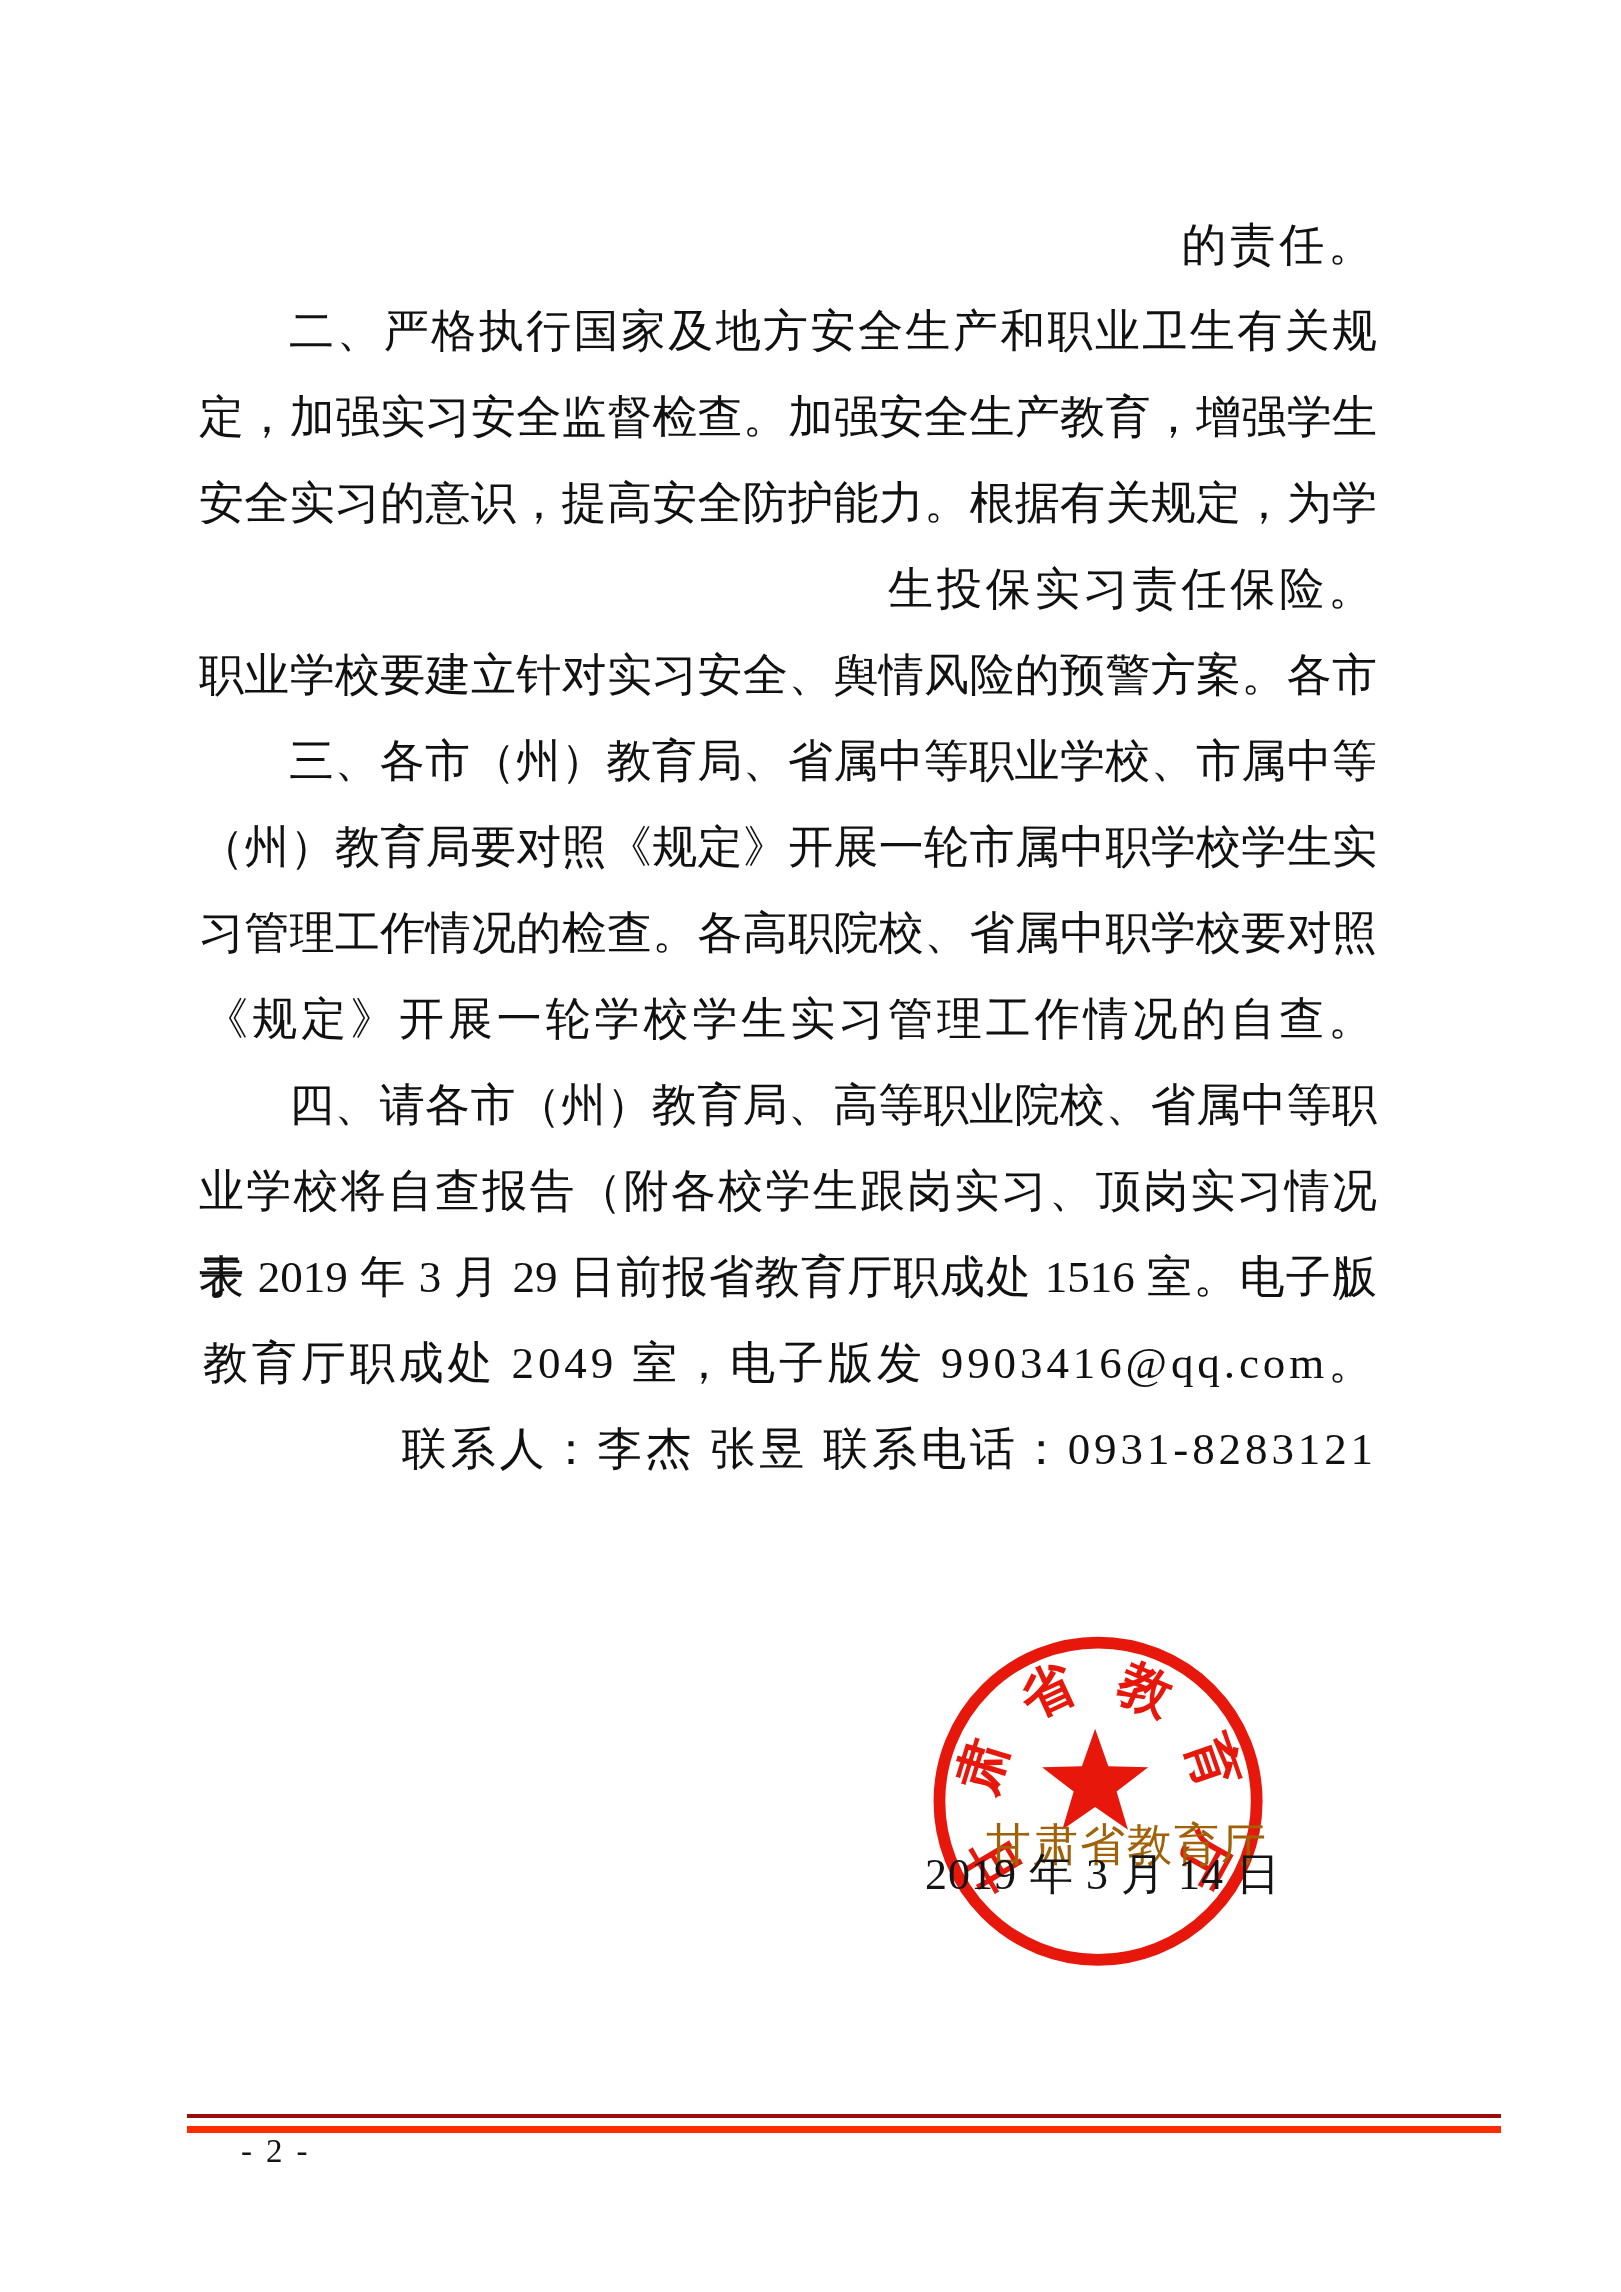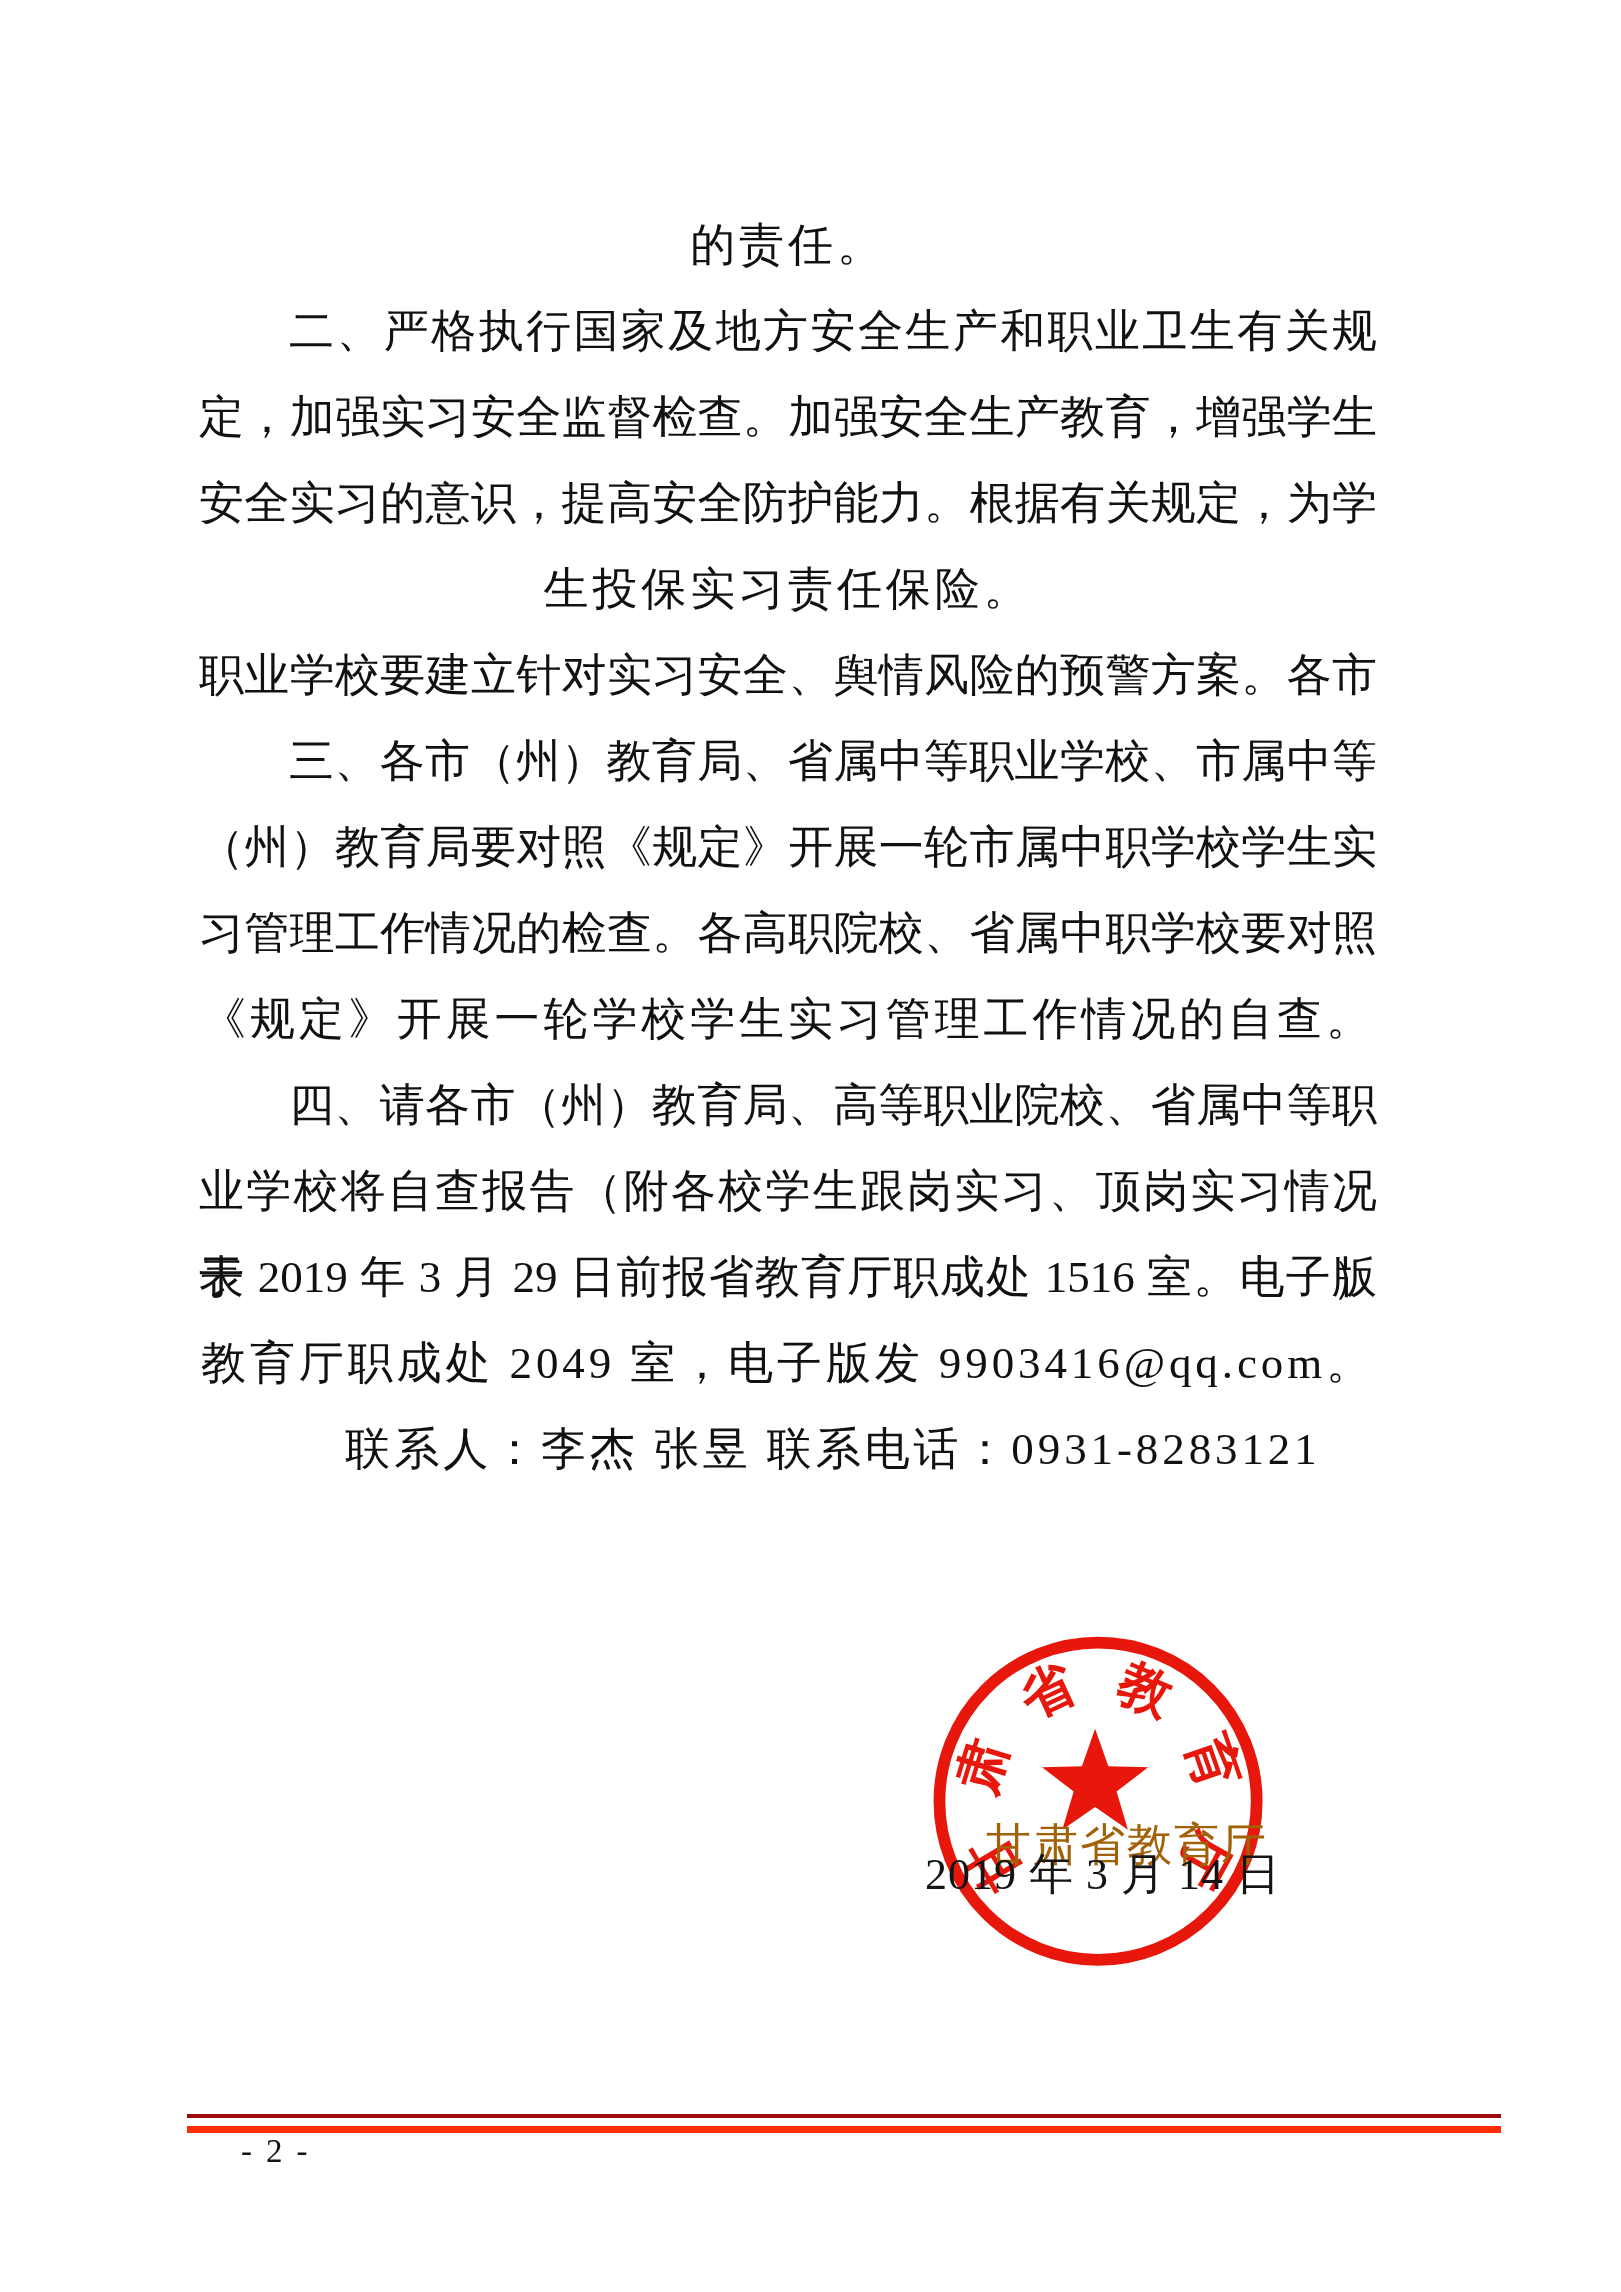--- a/index.html
+++ b/index.html
@@ -15,21 +15,21 @@
     position:absolute;
     left:199px;top:202px;
     width:1178px;
   }
   .line{
     height:86px;
     line-height:86px;
     font-size:45px;
     letter-spacing:3.9px;
     white-space:nowrap;
-    text-align:center;
+    text-align:right;
   }
   .line.fill{
     white-space:normal;
     text-align:justify;
     text-align-last:justify;
     letter-spacing:0;
   }
   .line.indent{ text-indent:90px; }
   
   .seal-wrap{

